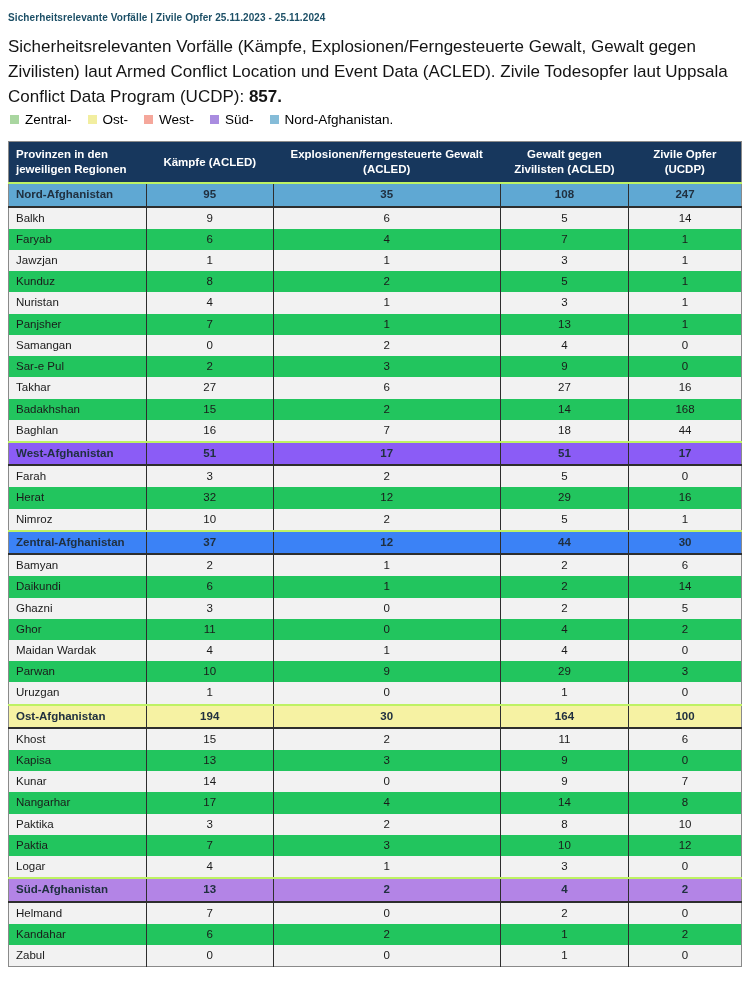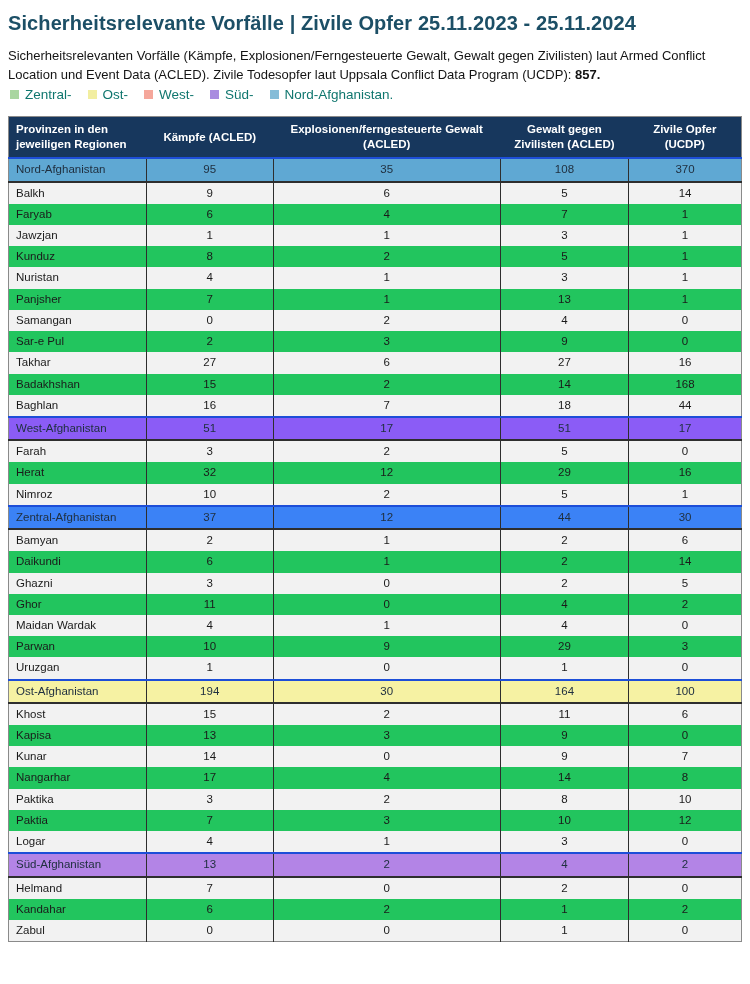--- a/index.html
+++ b/index.html
@@ -5,40 +5,40 @@
   html, body { margin: 0; padding: 0; background: #ffffff; }
   body {
     width: 750px;
     font-family: "Liberation Sans", "DejaVu Sans", sans-serif;
     color: #1a1a1a;
     -webkit-font-smoothing: antialiased;
   }
   .page { padding: 8px 8px 6px 8px; }
 
   .page-title {
-    font-size: 20px;
+    font-size: 10px;
     font-weight: bold;
     color: #1c4f66;
     margin: 4px 0 11px 0;
     letter-spacing: 0.1px;
   }
   .subtitle {
-    font-size: 13px;
+    font-size: 17px;
     line-height: 1.48;
     color: #141414;
     margin: 0 0 2px 0;
   }
   .subtitle b { font-weight: bold; }
 
   .legend {
     display: flex;
     align-items: center;
     gap: 16px;
     font-size: 13.5px;
-    color: #0f766e;
+    color: #000000;
     margin: 3px 0 14px 2px;
   }
   .legend-item { display: flex; align-items: center; }
   .legend-swatch {
     width: 9px; height: 9px;
     display: inline-block;
     margin-right: 6px;
   }
 
   table.data-table {
@@ -67,23 +67,23 @@
     line-height: 1.15;
   }
   tbody td:first-child, tfoot td:first-child {
     text-align: left;
     border-left: none;
   }
   tbody tr:nth-child(even) { background: #f2f2f2; }
   tbody tr { background: #22c55e; }
 
   tr.region-row td {
-    font-weight: normal;
+    font-weight: bold;
     color: #203040;
-    border-top: 2px solid #1d4ed8;
+    border-top: 2px solid #bef264;
     border-bottom: 2px solid #2e2e2e;
   }
 </style>
 </head>
 <body>
 
 <div class="page">
 
   <div class="page-title">Sicherheitsrelevante Vorfälle | Zivile Opfer 25.11.2023 - 25.11.2024</div>
 
@@ -128,21 +128,21 @@
         <th>Gewalt gegen Zivilisten (ACLED)</th>
         <th>Zivile Opfer (UCDP)</th>
       </tr>
     </thead>
     <tbody id="table-body">
         <tr class="region-row" style="background: rgb(95, 168, 211);">
           <td>Nord-Afghanistan</td>
           <td>95</td>
           <td>35</td>
           <td>108</td>
-          <td>370</td>
+          <td>247</td>
         </tr>
         <tr>
           <td>Balkh</td>
           <td>9</td>
           <td>6</td>
           <td>5</td>
           <td>14</td>
         </tr>
         <tr>
           <td>Faryab</td>

